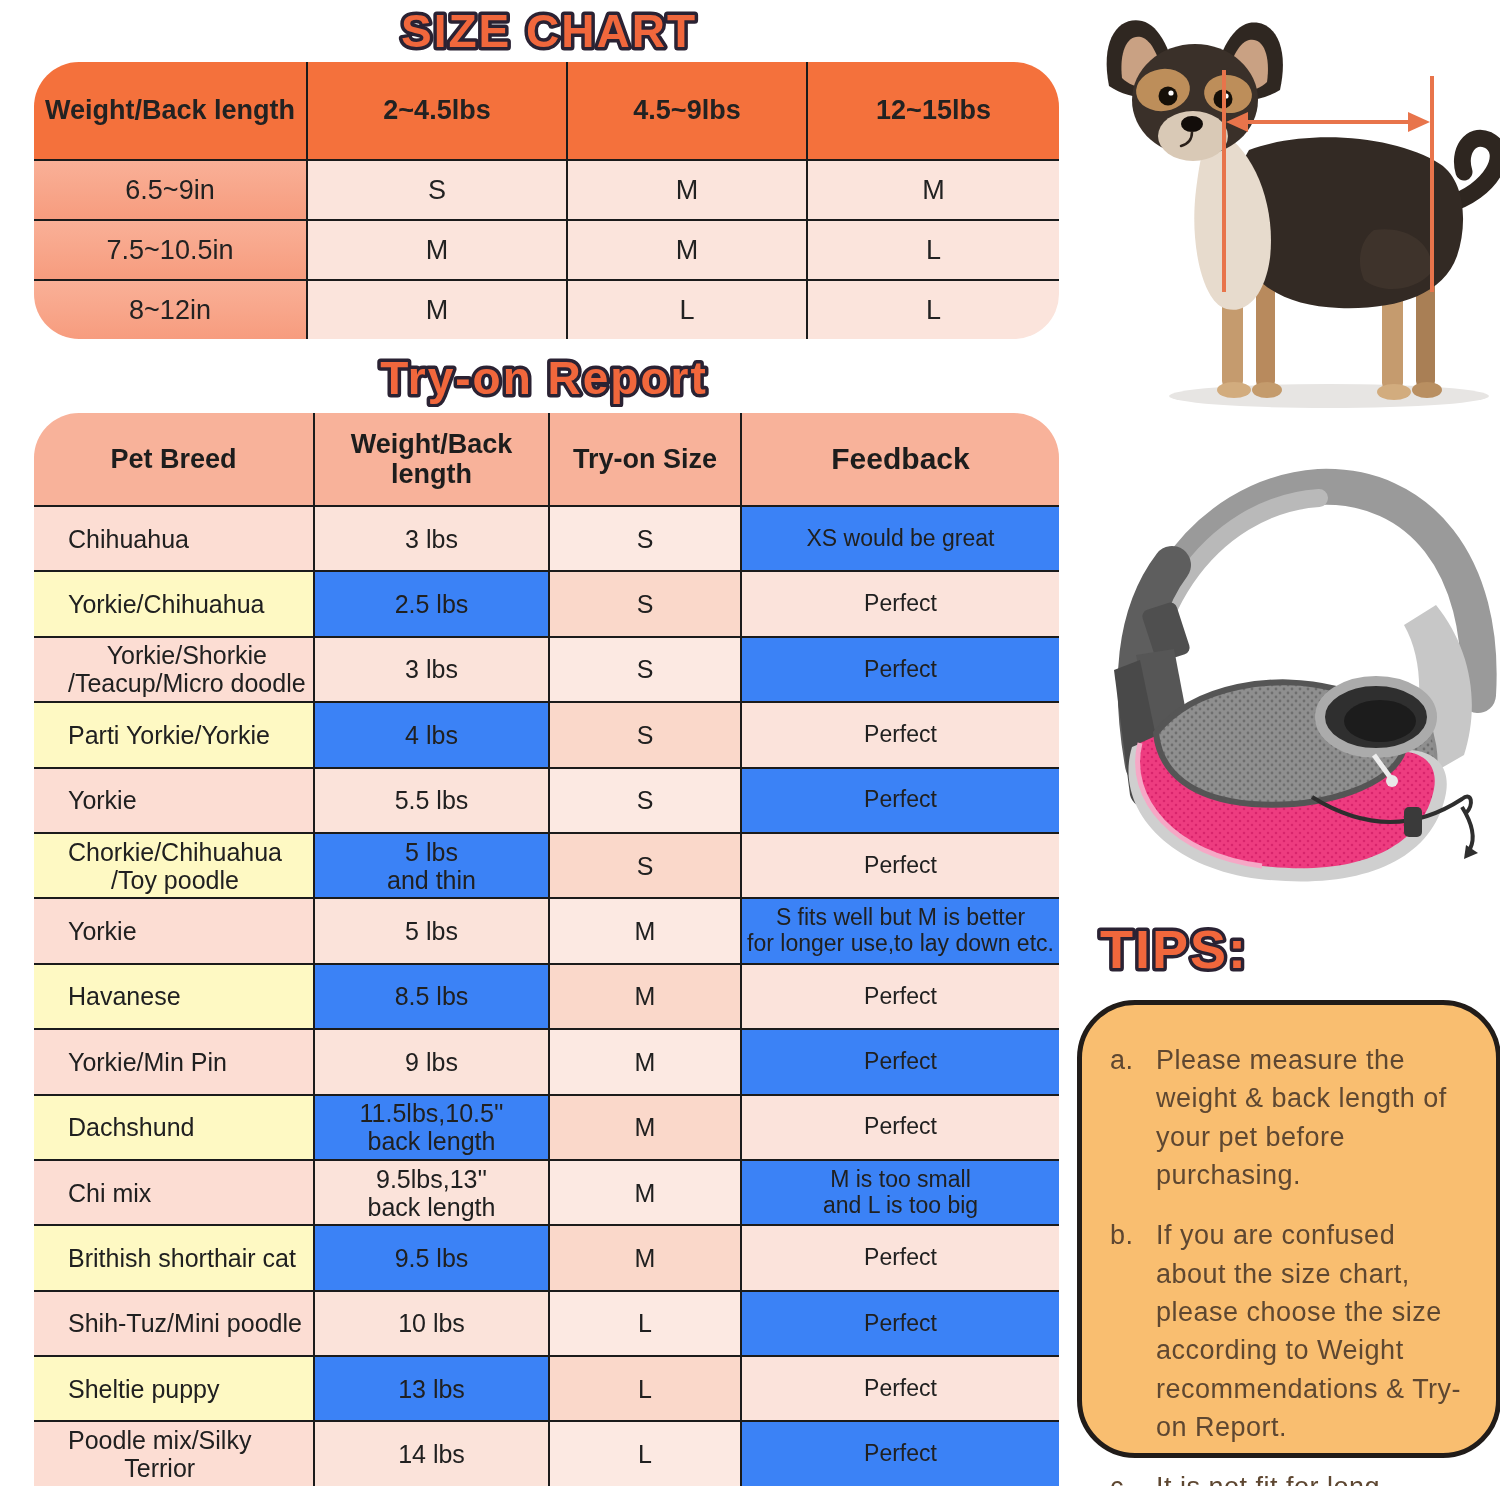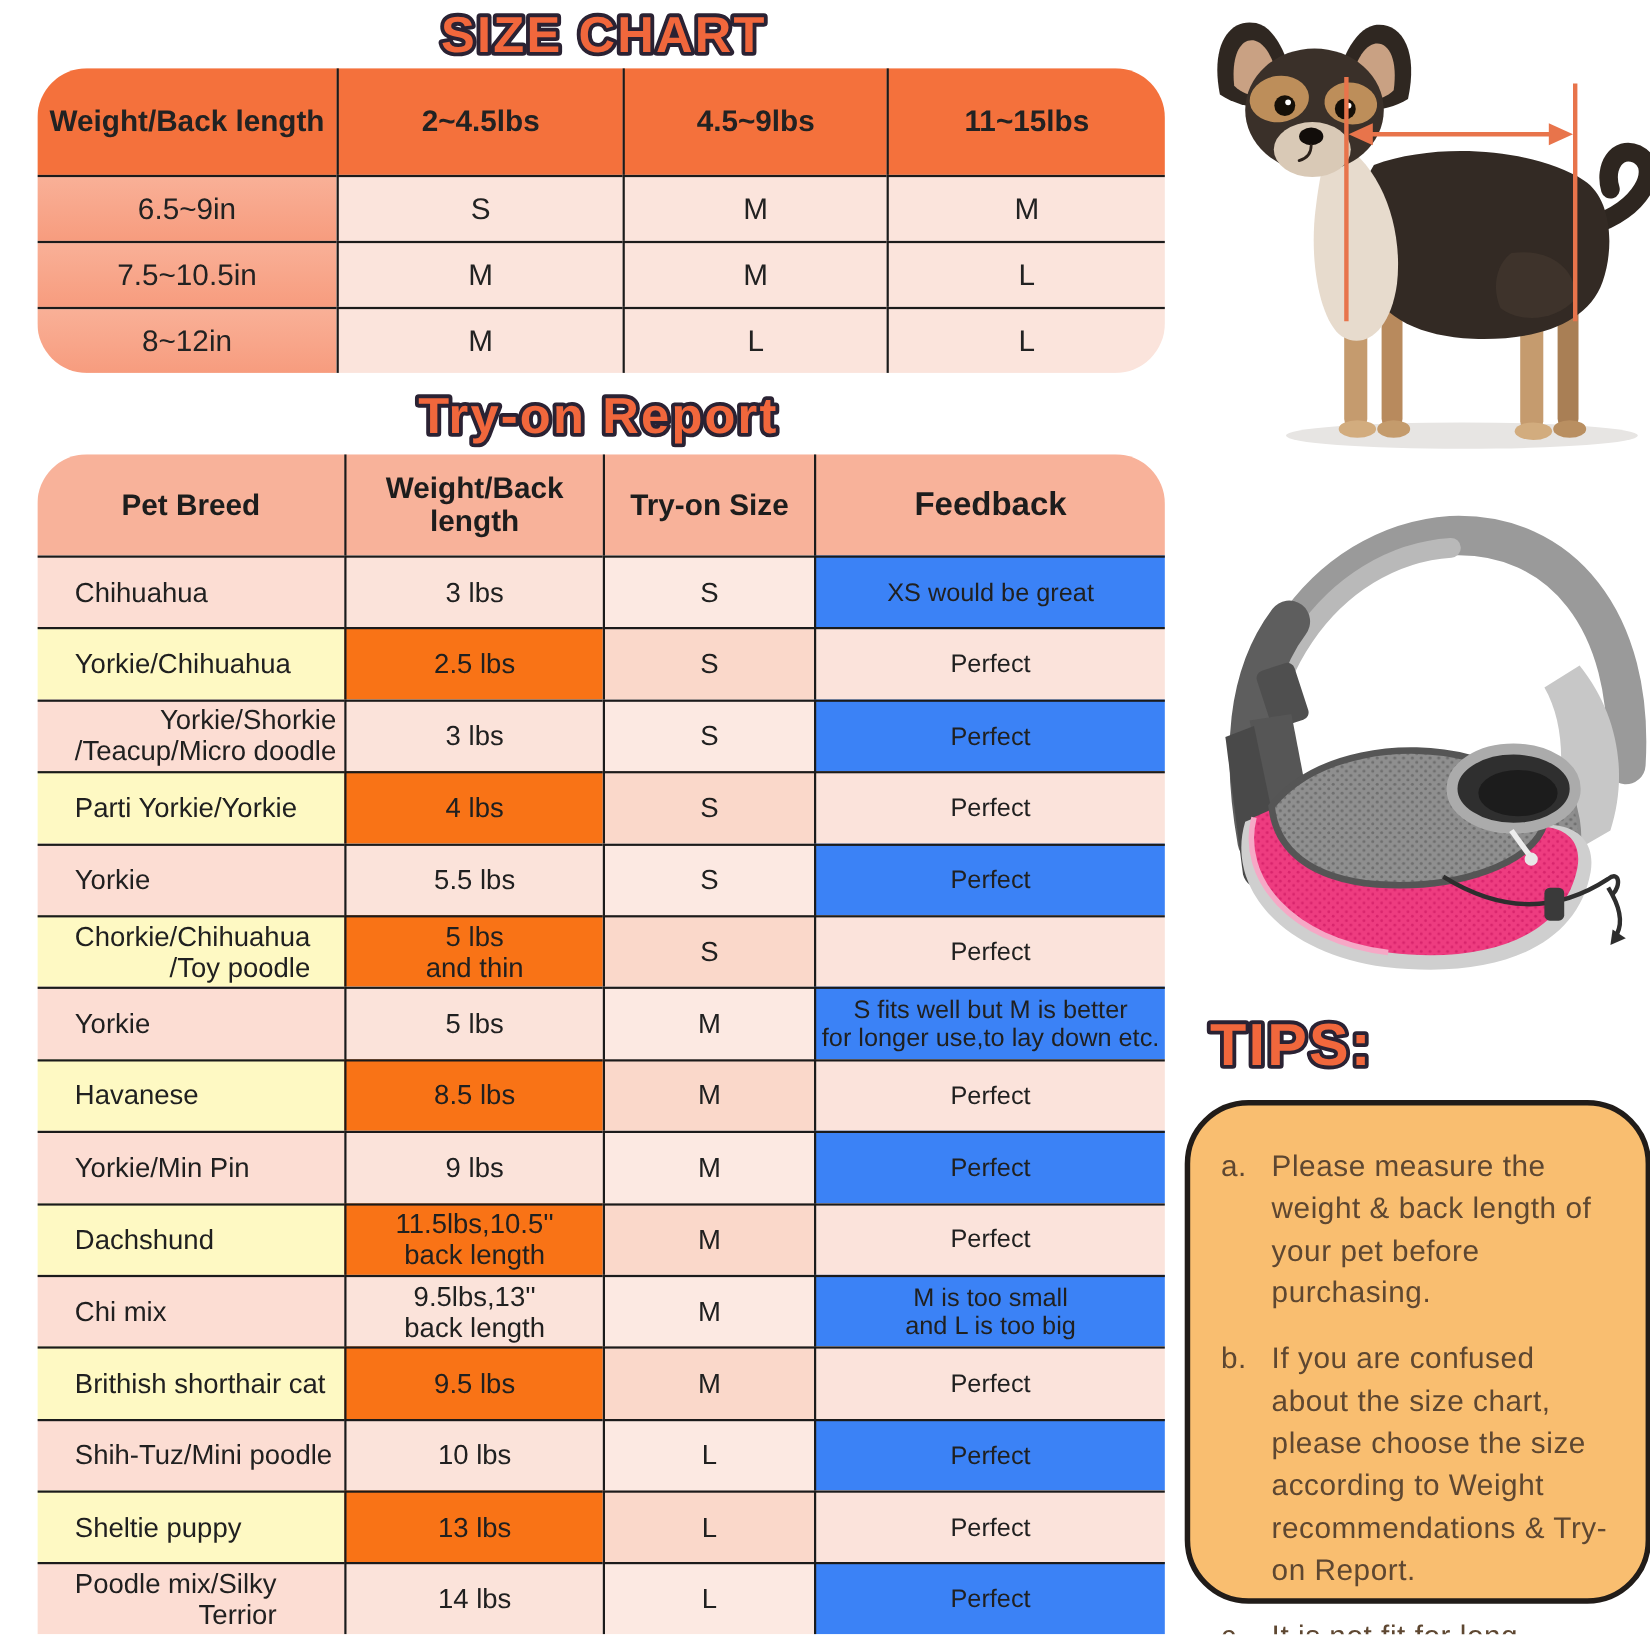--- a/index.html
+++ b/index.html
@@ -30,27 +30,27 @@
   .tryon{position:absolute;left:10px;top:413px;width:1025px;height:1073px;
          display:grid;grid-template-columns:279px 235px 192px 319px;
          grid-template-rows:92px repeat(15,65.4px);
          border-radius:45px 45px 0 0;overflow:hidden;}
   .trow{display:contents;}
   .trow>div{display:flex;align-items:center;justify-content:center;text-align:center;
             font-size:25px;color:#202020;line-height:1.12;}
   .trow>div:nth-child(n+2){border-left:2px solid #1b1b1b;}
   .trow:not(.hdr)>div{border-top:2px solid #1b1b1b;}
   .trow.hdr>div{background:#F8B29A;font-weight:bold;font-size:27px;color:#1d1d1d;}
-  .trow .b{justify-content:flex-start;text-align:right;padding-left:34px;}
+  .trow .b{justify-content:flex-start;text-align:center;padding-left:34px;}
   .trow.hdr .b{justify-content:center;text-align:center;padding-left:0;}
   .trow .f{font-size:23px;}
   .trow.hdr .f{font-size:30px;}
   .trow.odd .b{background:#FCDDD3}.trow.odd .w{background:#FBE3DA}
   .trow.odd .s{background:#FCE9E2}.trow.odd .f{background:#3b82f6}
-  .trow.even .b{background:#fef9c3}.trow.even .w{background:#f97316}
+  .trow.even .b{background:#fef9c3}.trow.even .w{background:#3b82f6}
   .trow.even .s{background:#FAD8CA}.trow.even .f{background:#FBE3DB}
 
   
   .dogfig{position:absolute;left:1040px;top:0;width:460px;height:410px;}
   .dogfig svg{position:absolute;left:0;top:0;}
   .back-annot{position:absolute;left:205px;top:22px;width:210px;text-align:center;
               color:#E8744B;font-size:31px;line-height:1.25;font-weight:400;}
 
   
   .bagfig{position:absolute;left:1050px;top:455px;width:450px;height:450px;}
@@ -71,21 +71,21 @@
 <div class="stage">
 
   <svg class="title-svg" style="left:5px;top:2px" width="1030" height="58">
     <text x="520" y="45" text-anchor="middle" font-size="46">SIZE CHART</text>
   </svg>
 
   <div class="sizechart">
     <div class="sc-h">Weight/Back length</div>
     <div class="sc-h bl">2~4.5lbs</div>
     <div class="sc-h bl">4.5~9lbs</div>
-    <div class="sc-h bl">11~15lbs</div>
+    <div class="sc-h bl">12~15lbs</div>
 
     <div class="sc-label bt">6.5~9in</div>
     <div class="sc-val bl bt">S</div>
     <div class="sc-val bl bt">M</div>
     <div class="sc-val bl bt">M</div>
 
     <div class="sc-label bt">7.5~10.5in</div>
     <div class="sc-val bl bt">M</div>
     <div class="sc-val bl bt">M</div>
     <div class="sc-val bl bt">L</div>

